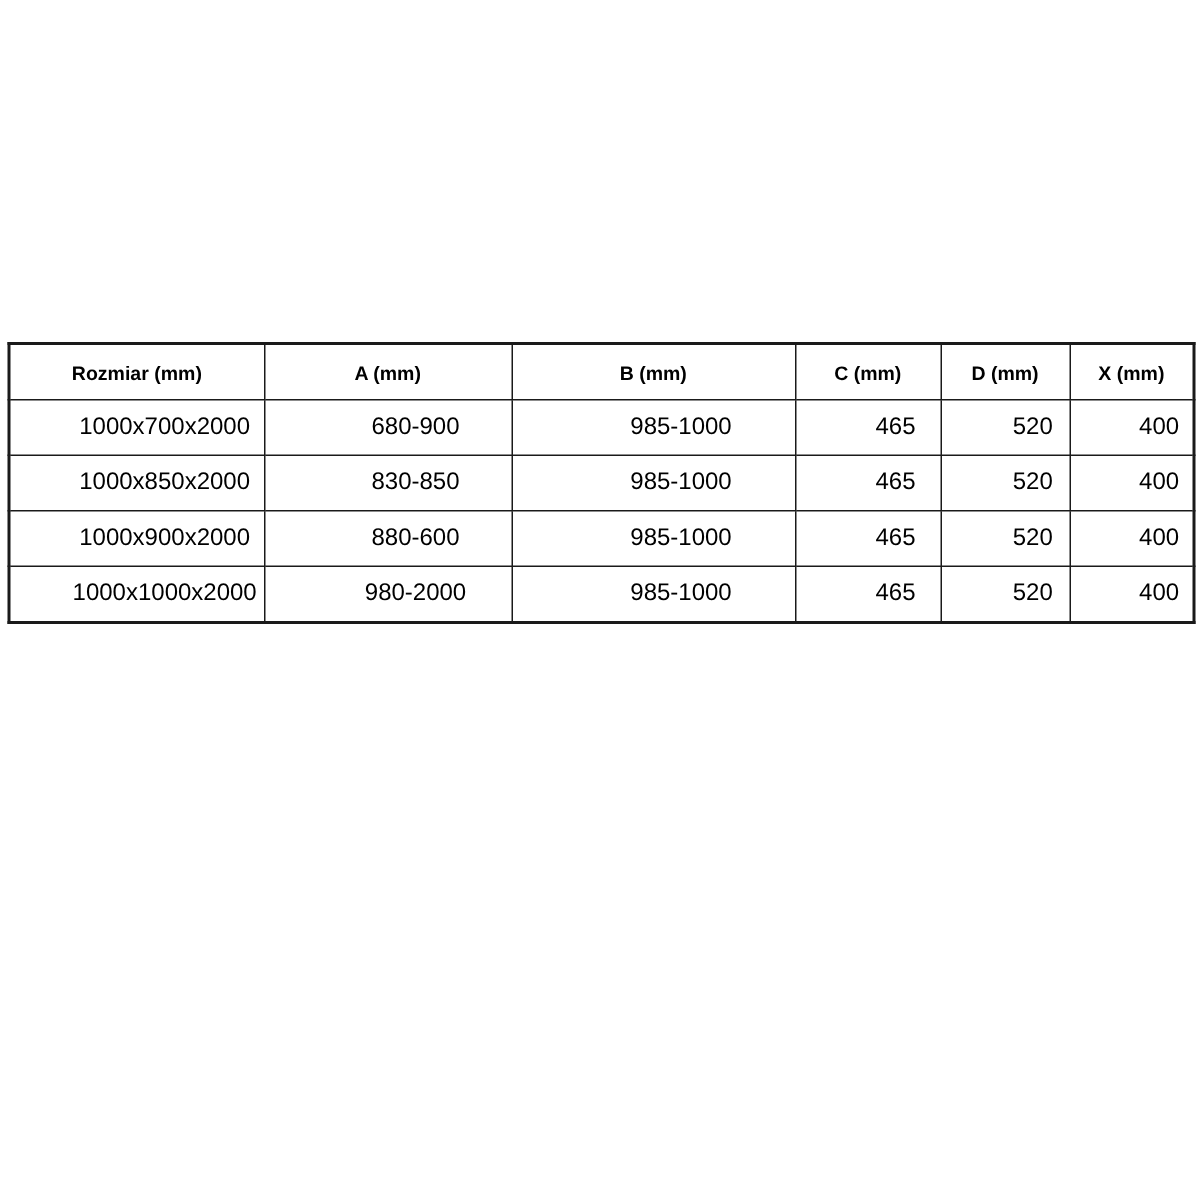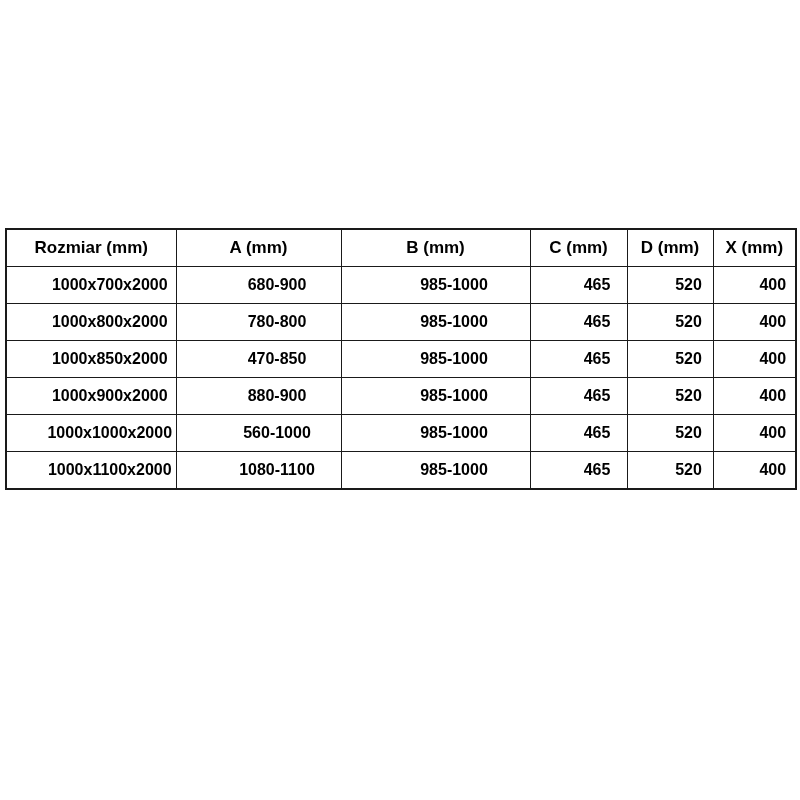--- a/index.html
+++ b/index.html
@@ -29,26 +29,26 @@
     border: 1px solid #1a1a1a;
     text-align: center;
     vertical-align: middle;
     height: 36px;
     padding: 0 2px;
     color: #000000;
     white-space: nowrap;
     overflow: hidden;
   }
   table.size-table th {
-    font-size: 17px;
+    font-size: 13px;
     font-weight: bold;
   }
   table.size-table td {
     font-size: 16px;
-    font-weight: bold;
+    font-weight: normal;
     padding-left: 39px;
   }
   col.c-rozmiar { width: 170px; }
   col.c-a { width: 165px; }
   col.c-b { width: 189px; }
   col.c-c { width: 97px; }
   col.c-d { width: 86px; }
   col.c-x { width: 83px; }
 </style>
 </head>
@@ -77,54 +77,38 @@
     <tbody>
         <tr>
           <td>1000x700x2000</td>
           <td>680-900</td>
           <td>985-1000</td>
           <td>465</td>
           <td>520</td>
           <td>400</td>
         </tr>
         <tr>
-          <td>1000x800x2000</td>
-          <td>780-800</td>
-          <td>985-1000</td>
-          <td>465</td>
-          <td>520</td>
-          <td>400</td>
-        </tr>
-        <tr>
           <td>1000x850x2000</td>
-          <td>470-850</td>
+          <td>830-850</td>
           <td>985-1000</td>
           <td>465</td>
           <td>520</td>
           <td>400</td>
         </tr>
         <tr>
           <td>1000x900x2000</td>
-          <td>880-900</td>
+          <td>880-600</td>
           <td>985-1000</td>
           <td>465</td>
           <td>520</td>
           <td>400</td>
         </tr>
         <tr>
           <td>1000x1000x2000</td>
-          <td>560-1000</td>
-          <td>985-1000</td>
-          <td>465</td>
-          <td>520</td>
-          <td>400</td>
-        </tr>
-        <tr>
-          <td>1000x1100x2000</td>
-          <td>1080-1100</td>
+          <td>980-2000</td>
           <td>985-1000</td>
           <td>465</td>
           <td>520</td>
           <td>400</td>
         </tr>
       </tbody>
   </table>
 </div>
 
 </body></html>

